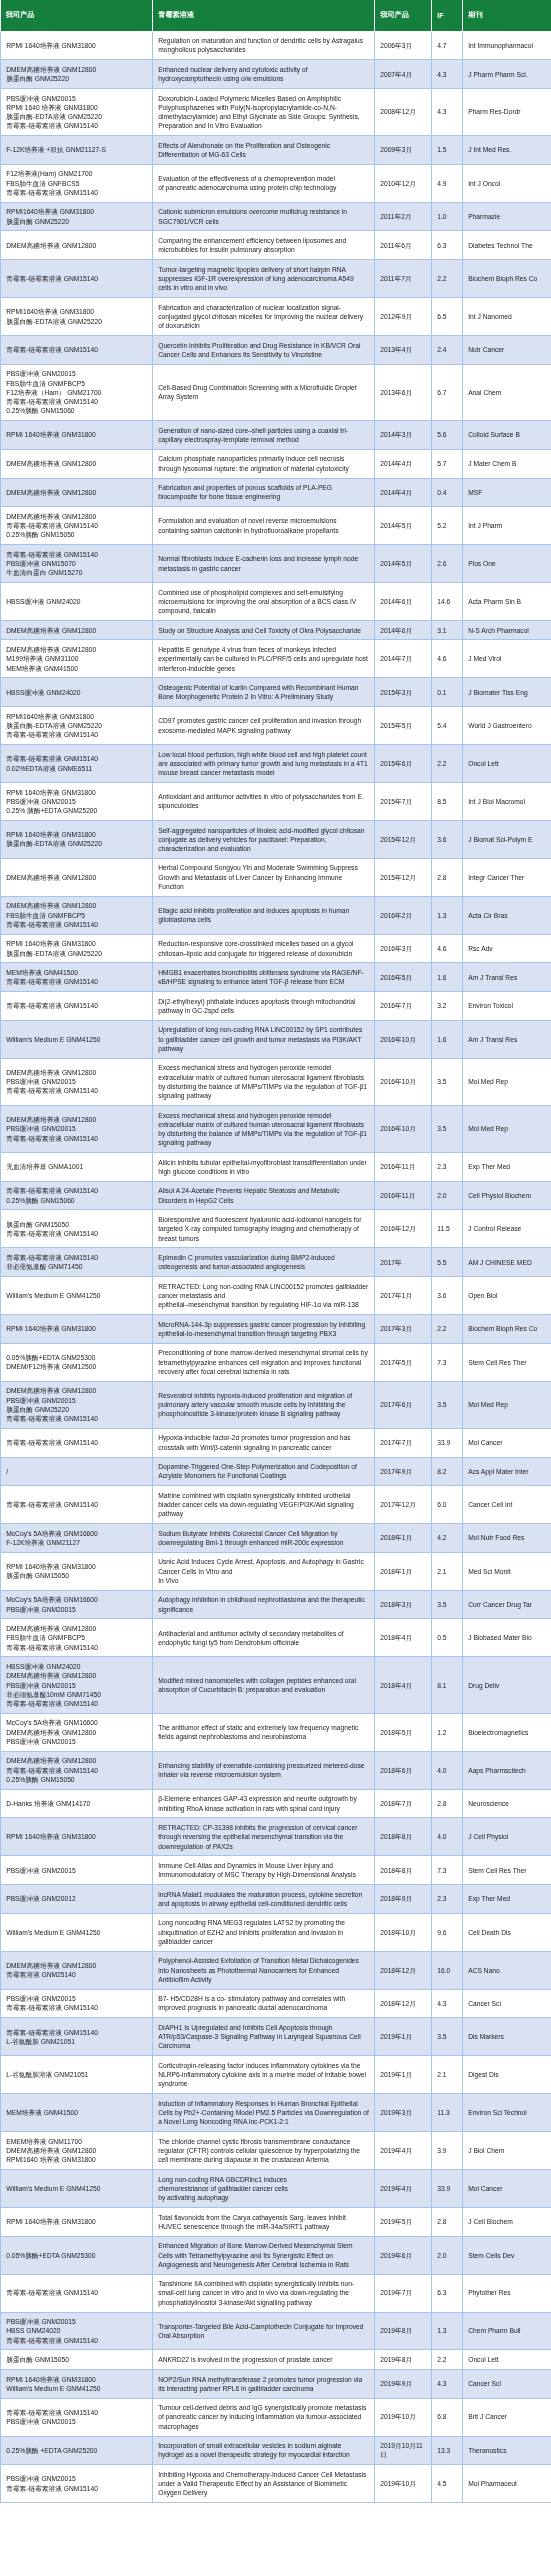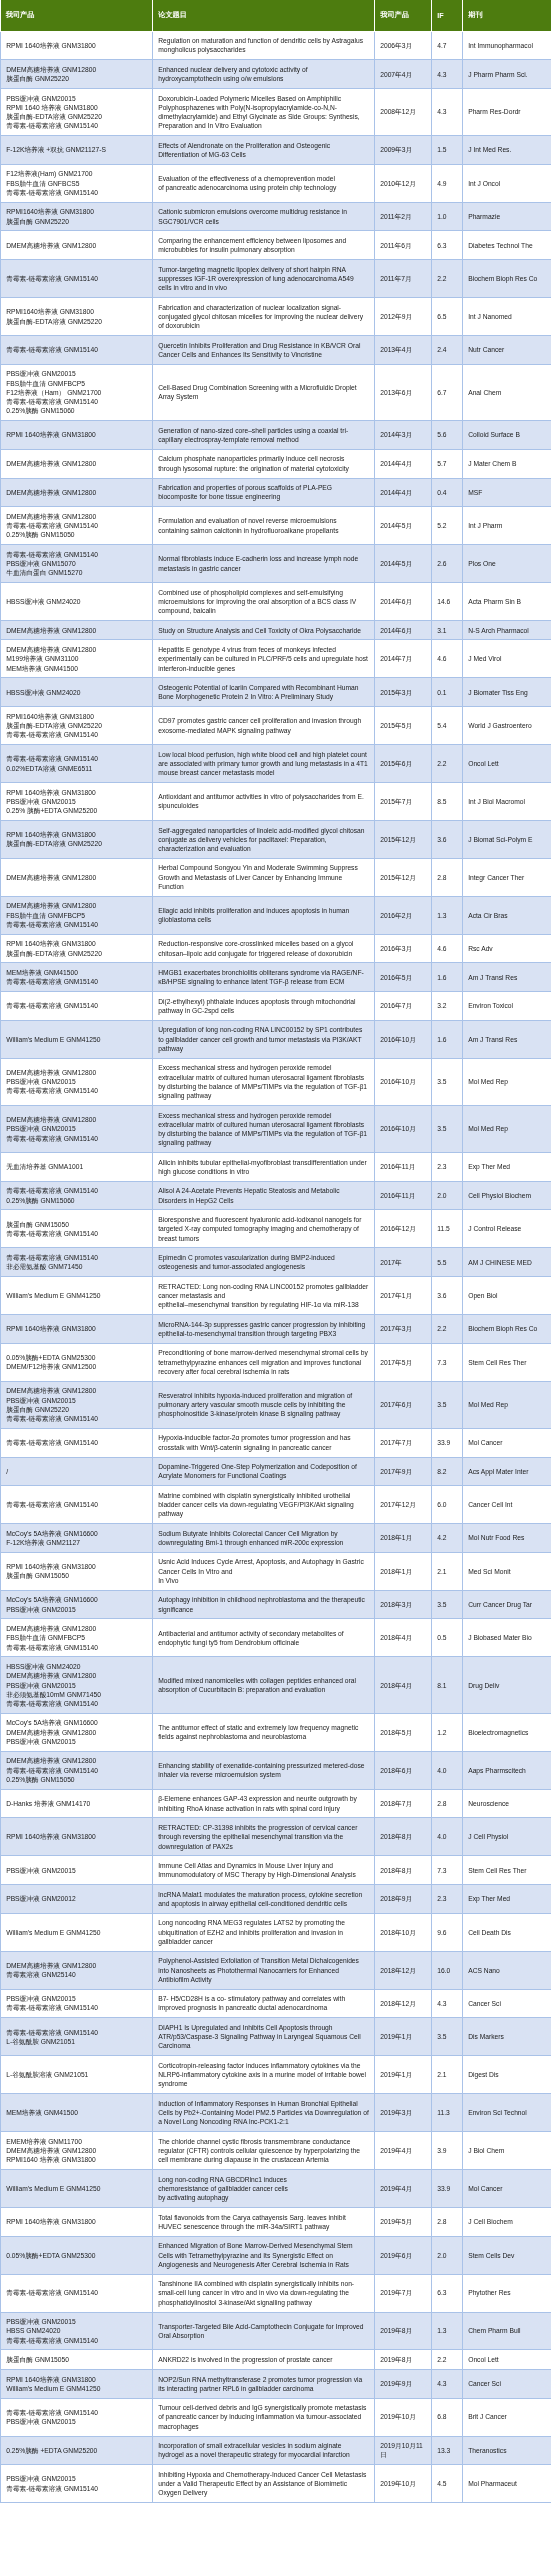--- a/index.html
+++ b/index.html
@@ -16,21 +16,21 @@
     font-size: 6.7px;
     color: #1a1a1a;
   }
   col.c-products { width: 152px; }
   col.c-title    { width: 222px; }
   col.c-date     { width: 57px; }
   col.c-if       { width: 31px;  }
   col.c-journal  { width: 91px; }
 
   thead th {
-    background: #4d7c0f;
+    background: #15803d;
     color: #ffffff;
     font-weight: bold;
     font-size: 7.2px;
     text-align: left;
     padding: 10.3px 5.2px;
     border: 1px solid #ffffff;
     border-top: none;
   }
   thead th:first-child { border-left: none; }
   thead th:last-child  { border-right: none; }
@@ -58,21 +58,21 @@
     <colgroup>
       <col class="c-products">
       <col class="c-title">
       <col class="c-date">
       <col class="c-if">
       <col class="c-journal">
     </colgroup>
     <thead>
       <tr>
         <th>我司产品</th>
-        <th>论文题目</th>
+        <th>青霉素溶液</th>
         <th>我司产品</th>
         <th>IF</th>
         <th>期刊</th>
       </tr>
     </thead>
     <tbody>
         <tr>
           <td>
             <div class="prod-line">RPMI 1640培养液 GNM31800</div>
           </td>

